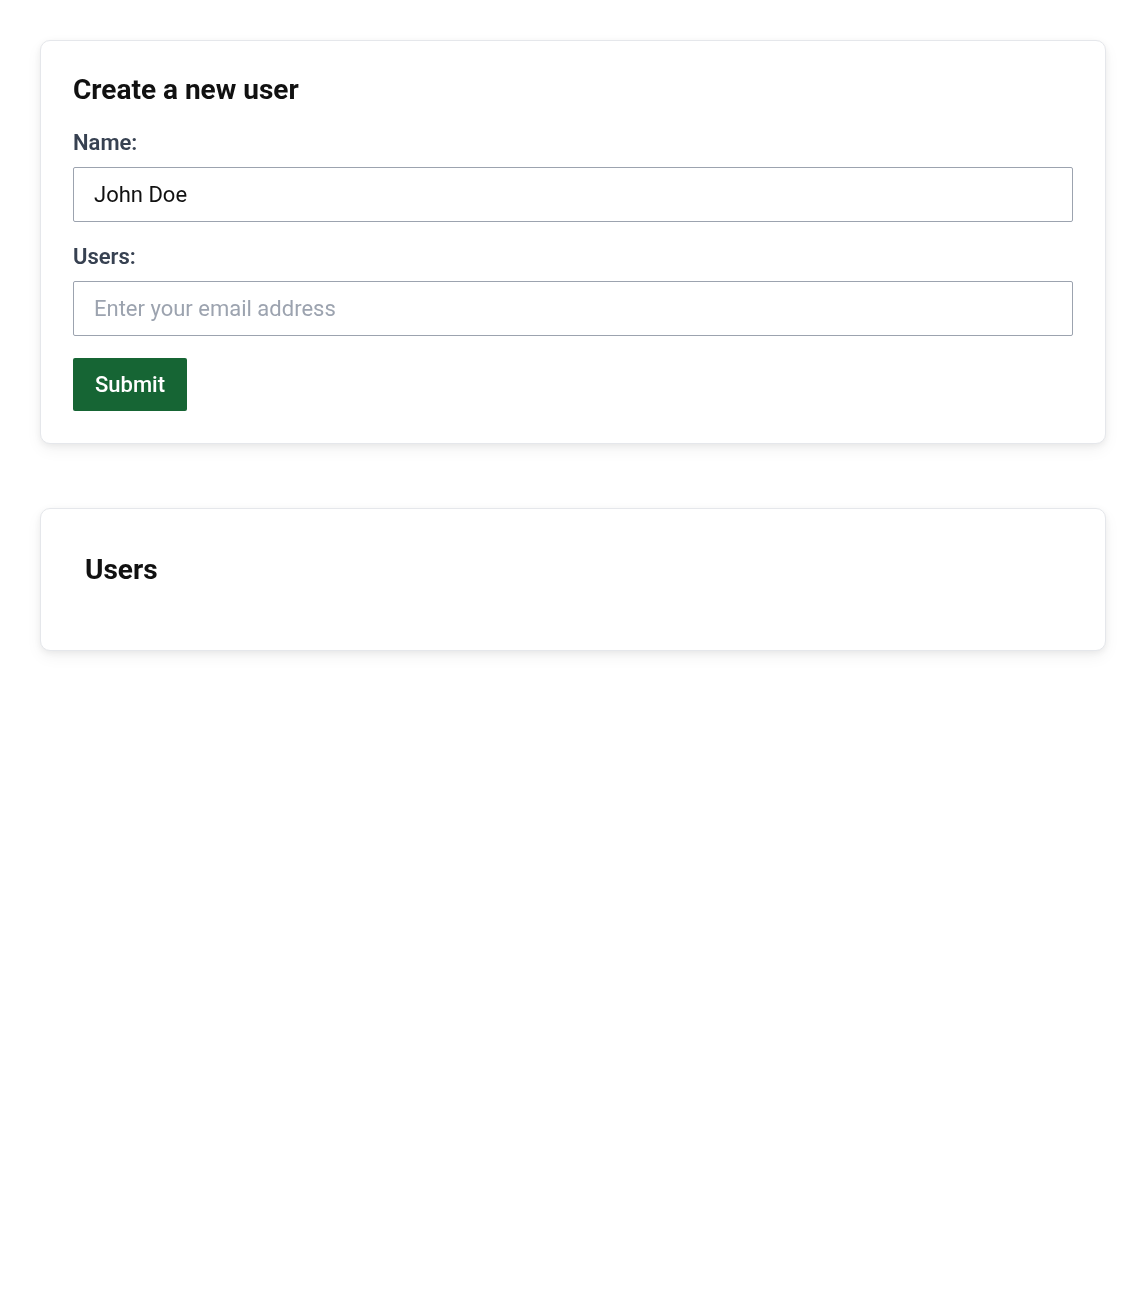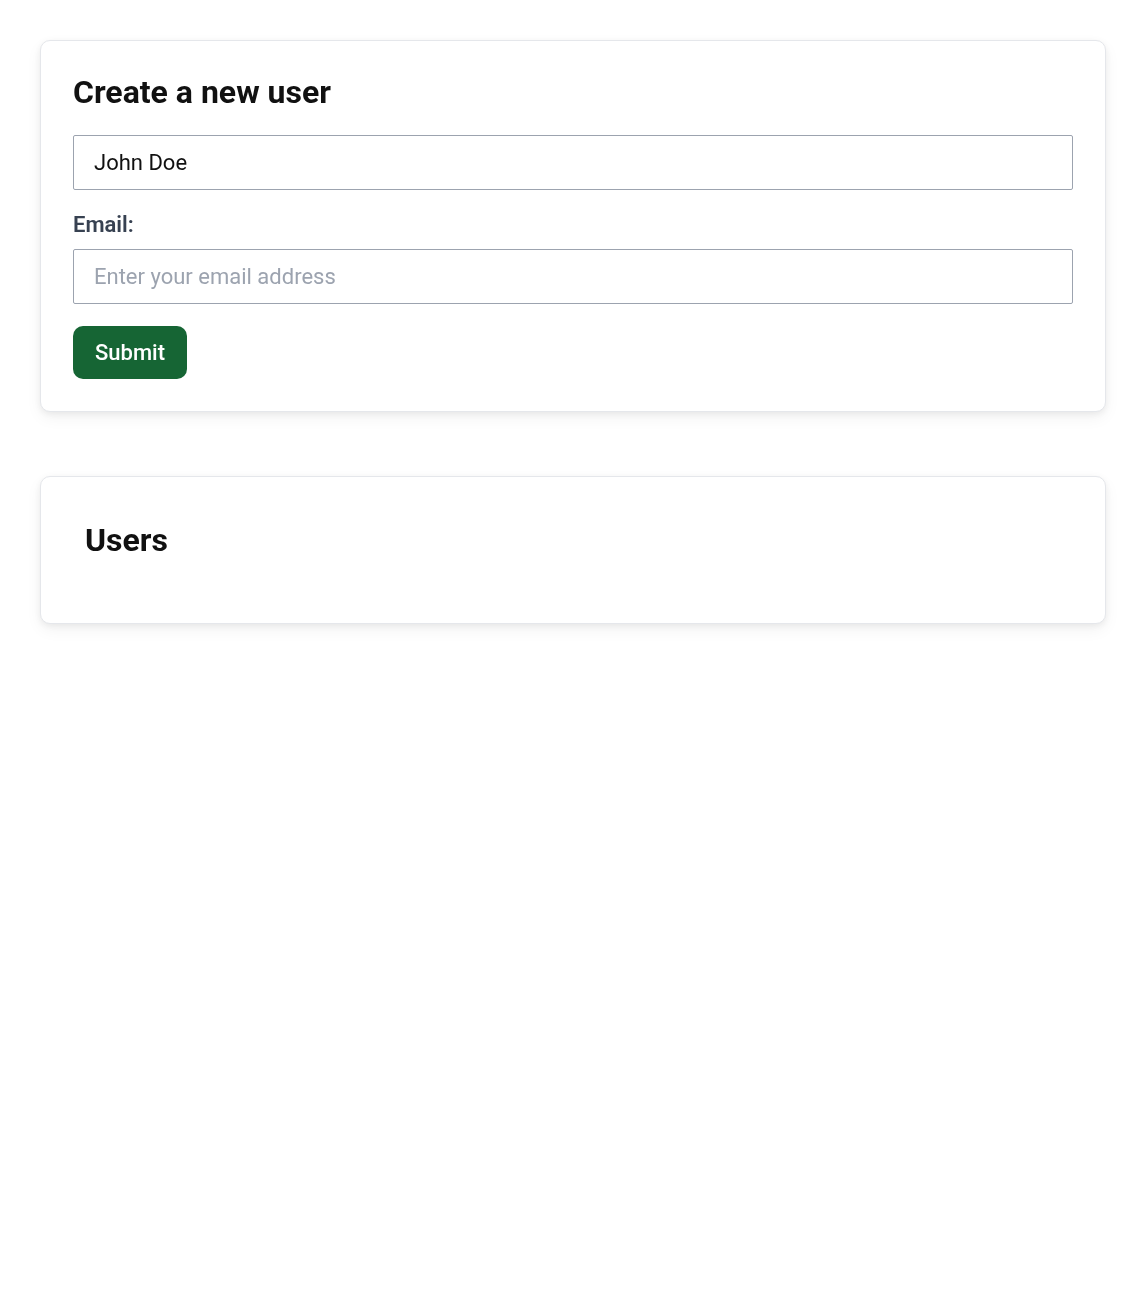--- a/index.html
+++ b/index.html
@@ -18,21 +18,21 @@
     .card {
       background-color: #ffffff;
       border: 1px solid #e5e7eb;
       border-radius: 10px;
       padding: 32px;
       margin-bottom: 64px;
       box-shadow: 0 2px 6px rgba(0, 0, 0, 0.06), 0 6px 16px rgba(0, 0, 0, 0.05);
     }
     
     .card-title {
-      font-size: 32px;
+      font-size: 28px;
       font-weight: 700;
       color: #111111;
       margin-bottom: 24px;
     }
     
     .form-group {
       margin-bottom: 22px;
     }
     
     .form-label {
@@ -55,45 +55,46 @@
     }
     
     .form-input::placeholder {
       color: #9ca3af;
     }
     
     .submit-button {
       background-color: #166534;
       color: #ffffff;
       border: none;
-      border-radius: 10px;
+      border-radius: 2px;
       padding: 14px 22px;
       font-size: 22px;
       font-weight: 500;
       cursor: pointer;
       font-family: inherit;
     }
     
     .users-card {
       padding: 44px;
       padding-bottom: 40px;
     }
   </style>
 </head>
 <body>
 
 <div class="card">
   <h2 class="card-title">Create a new user</h2>
   
   <div class="form-group">
+    <label class="form-label">Name:</label>
     <input type="text" class="form-input" value="John Doe" style="">
   </div>
   
   <div class="form-group">
-    <label class="form-label">Email:</label>
+    <label class="form-label">Users:</label>
     <input type="email" class="form-input" placeholder="Enter your email address" style="">
   </div>
   
   <button class="submit-button">Submit</button>
 </div>
 
 <div class="card users-card">
   <h2 class="card-title">Users</h2>
 </div>
 

